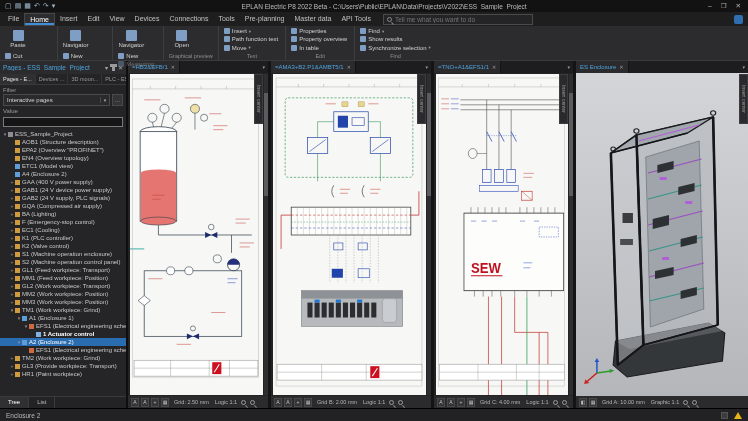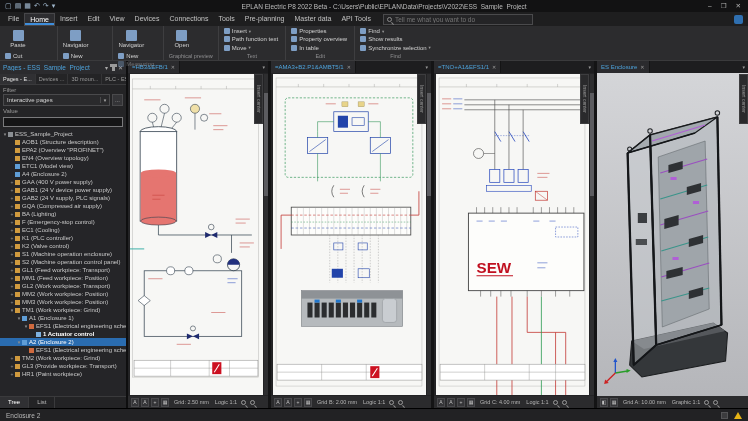--- a/index.html
+++ b/index.html
@@ -61,21 +61,21 @@
   .i-proj .ticon{background:#8b8f94}
   .d0{padding-left:2px}.d1{padding-left:9px}.d2{padding-left:16px}.d3{padding-left:23px}.d4{padding-left:30px}
   .sel{background:#2a6cb0;color:#fff}
   .bold{font-weight:bold;color:#fff}
   .pbottom{height:12px;display:flex;border-top:1px solid #3a3a3c;background:#232325}
   .pbtab{font-size:6px;color:#bbb;padding:2px 8px;border-right:1px solid #3a3a3c}
   .pbtab.act{background:#303033;color:#fff}
   
   .windows{flex:1;display:flex;gap:3px}
   .window{display:flex;flex-direction:column;flex:none}
-  .w1{width:140px}.w2{width:160px}.w3{width:160px}.w4{flex:1}
+  .w1{width:140px}.w2{width:160px}.w3{width:139px}.w4{flex:1}
   .wtabbar{height:12px;background:#1d1d1f;display:flex;align-items:center}
   .wtab{display:flex;align-items:center;gap:3px;background:#2b2b2e;height:100%;padding:0 4px;font-size:6px;color:#4da3dc;border-right:1px solid #141415;white-space:nowrap;overflow:hidden}
   .wclose{color:#9a9a9a;font-size:5px}
   .wmenu{margin-left:auto;color:#9a9a9a;font-size:5px;padding:0 3px}
   .wcontent{flex:1;position:relative;background:#232325;display:flex;padding:1px 0 1px 2px;overflow:hidden}
   .page{flex:1;background:#f7f7f5;overflow:hidden}
   .page svg,.viewport3d svg{display:block;width:100%;height:100%}
   .vscroll{width:4px;background:#2e2e30;margin-left:1px;position:relative;flex:none}
   .thumb{position:absolute;top:6%;height:32%;left:0;right:0;background:#5c5c60}
   .sidetab{position:absolute;top:1px;width:9px;height:50px;background:#2a2a2c;border:1px solid #3d3d3f;color:#9a9a9a;font-size:5px;writing-mode:vertical-rl;text-align:center;z-index:3}

